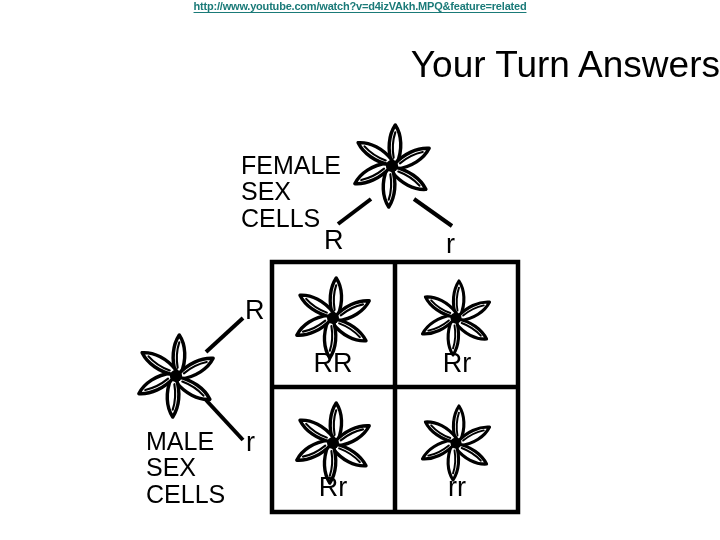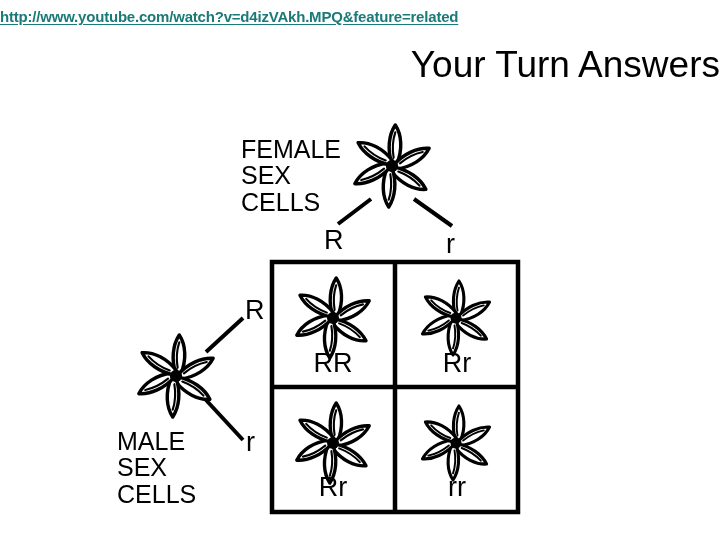--- a/index.html
+++ b/index.html
@@ -13,25 +13,25 @@
     position: relative;
     overflow: hidden;
     font-family: "Liberation Sans", sans-serif;
     color: #000000;
   }
 
   
   .url-link {
     position: absolute;
     left: 0;
-    top: 8px;
+    top: 0;
     width: 720px;
-    text-align: left;
+    text-align: center;
     font-family: "Liberation Sans", sans-serif;
-    font-size: 15px;
+    font-size: 11px;
     font-weight: bold;
     letter-spacing: -0.2px;
     color: #1a7a78;
     text-decoration: underline;
     text-underline-offset: 2px;
     white-space: nowrap;
     cursor: pointer;
   }
 
   
@@ -68,22 +68,22 @@
     position: absolute;
     font-family: "Liberation Sans", sans-serif;
     color: #000000;
     white-space: pre;
     line-height: 1.05;
   }
   .lbl-parent-group {
     font-size: 25px;
     letter-spacing: 0px;
   }
-  .lbl-female { left: 241px; top: 136px; }
-  .lbl-male   { left: 117px; top: 428px; }
+  .lbl-female { left: 241px; top: 152px; }
+  .lbl-male   { left: 146px; top: 428px; }
 
   .lbl-allele {
     font-size: 27px;
   }
   .allele-top-R    { left: 324px; top: 226px; }
   .allele-top-r    { left: 446px; top: 230px; }
   .allele-left-R   { left: 245px; top: 296px; }
   .allele-left-r   { left: 246px; top: 428px; }
 
   .cell-genotype {

